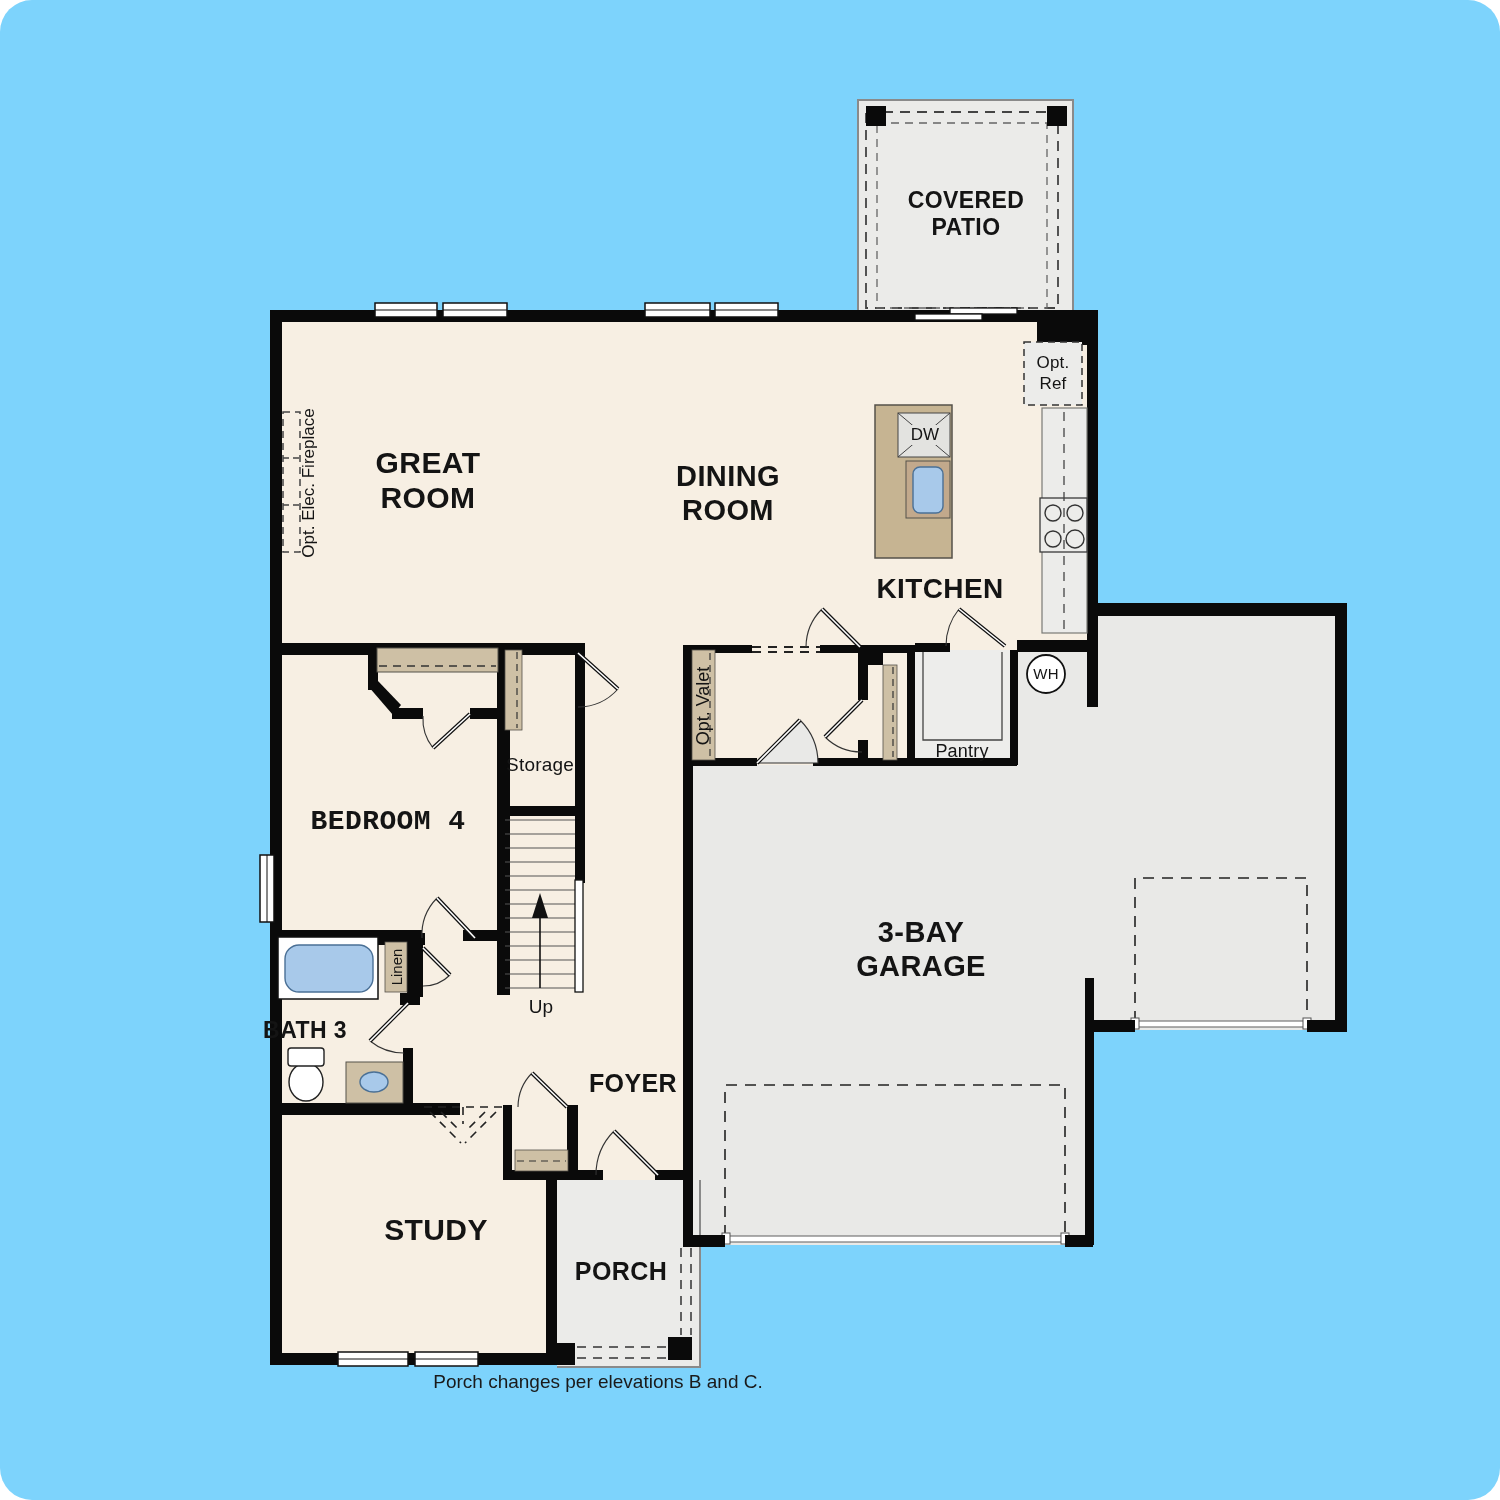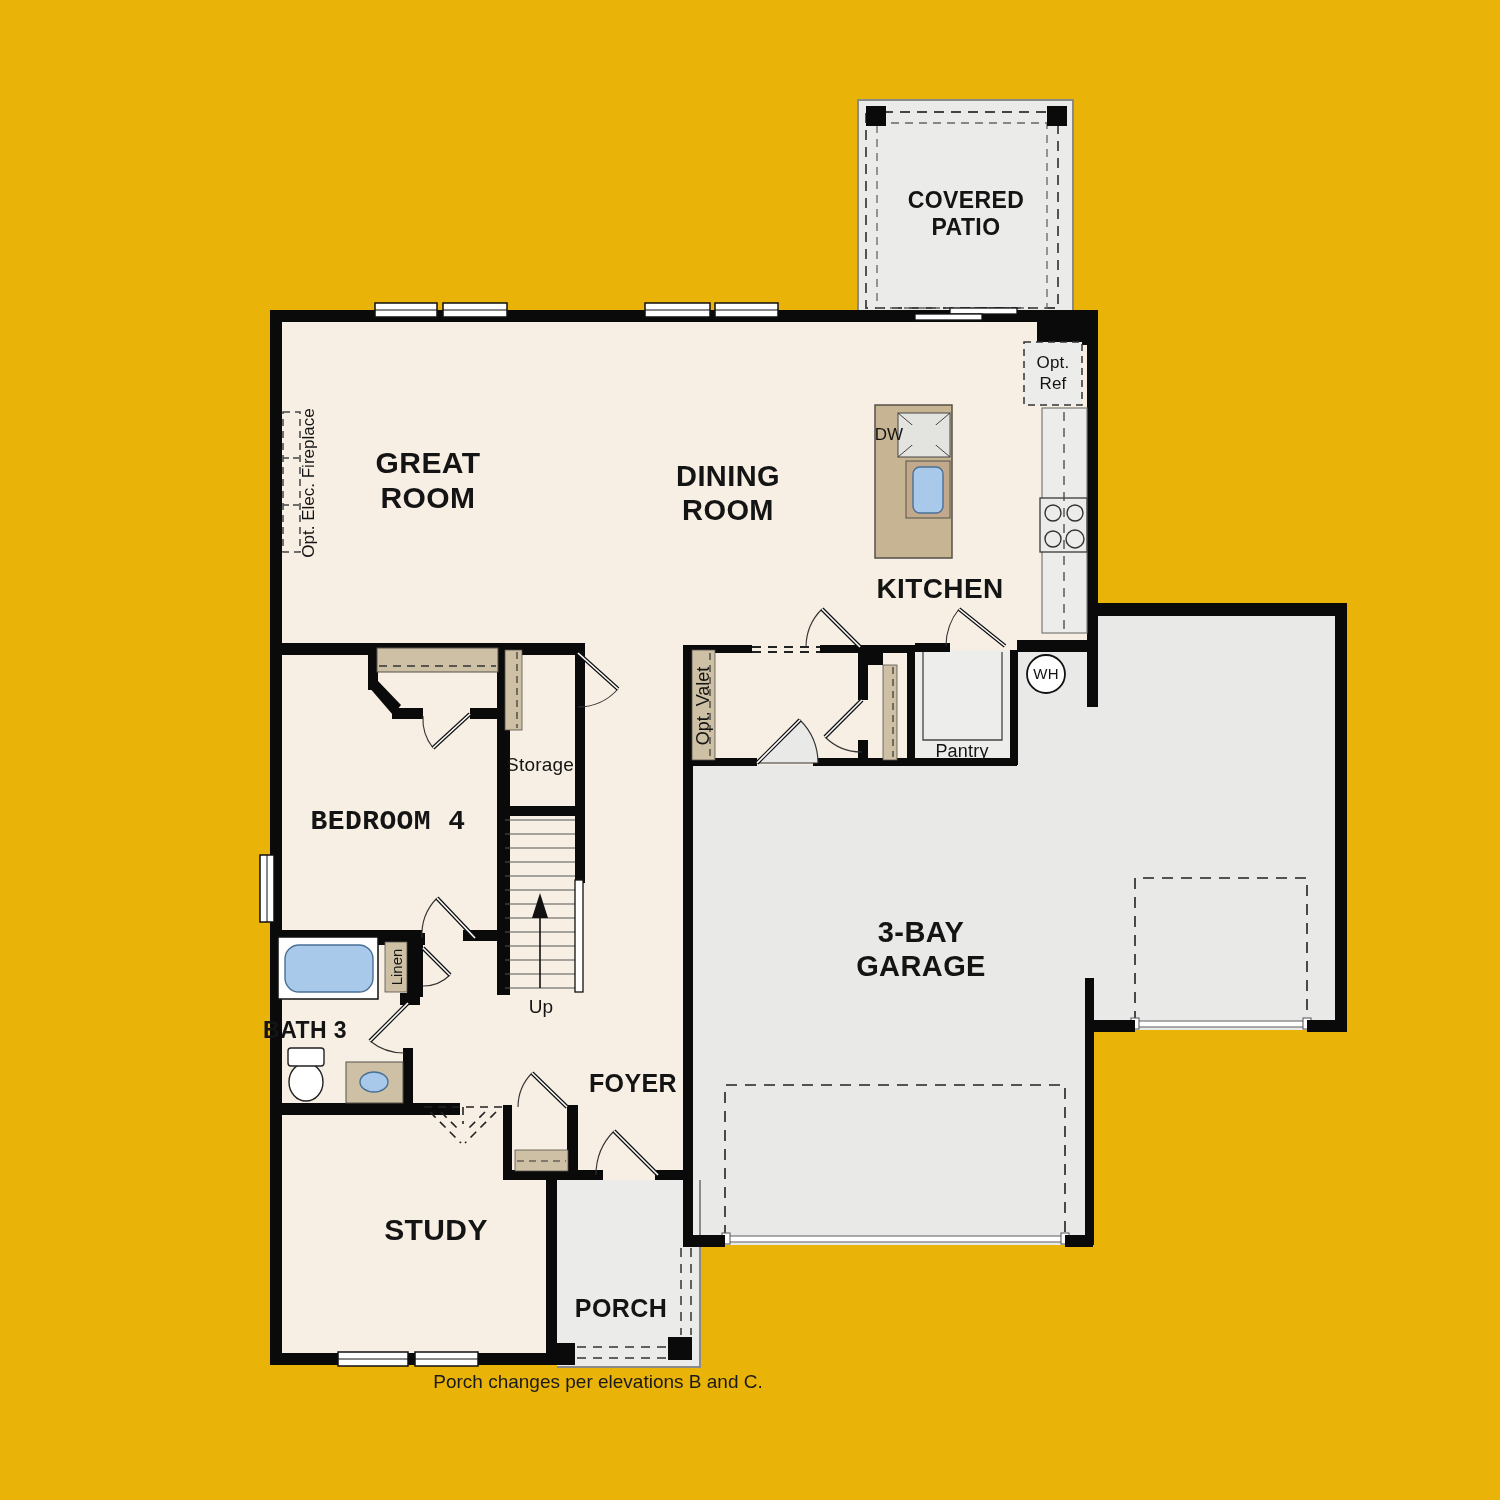--- a/index.html
+++ b/index.html
@@ -1,17 +1,17 @@
 <!DOCTYPE html>
 <html><head>
 <meta charset="utf-8">
 <style>
   html,body{margin:0;padding:0;background:#ffffff;}
-  .plan{position:relative;width:1500px;height:1500px;background:#eab308;overflow:hidden;
-        font-family:"Liberation Sans", sans-serif;}
+  .plan{position:relative;width:1500px;height:1500px;background:#7dd3fc;overflow:hidden;
+        font-family:"Liberation Sans", sans-serif;border-radius:32px;}
   .plan svg{position:absolute;left:0;top:0;}
   .lbl{position:absolute;transform:translate(-50%,-50%);font-weight:bold;color:#141414;
        text-align:center;white-space:pre-line;line-height:1.16;letter-spacing:.4px;}
   .lbl.small{font-weight:normal;letter-spacing:.2px;}
   .vlbl{position:absolute;writing-mode:vertical-rl;transform:translate(-50%,-50%) rotate(180deg);
         font-weight:normal;color:#141414;white-space:nowrap;}
   .caption{position:absolute;transform:translate(-50%,-50%);font-weight:normal;color:#1a1a1a;}
 </style>
 </head>
 <body>
@@ -270,25 +270,25 @@
 ROOM</div>
 <div class="lbl" style="left:728px;top:494px;font-size:29px;">DINING
 ROOM</div>
 <div class="lbl" style="left:940px;top:589px;font-size:28px;">KITCHEN</div>
 <div class="lbl" style="left:388px;top:822px;font-size:28px;font-family:Liberation Mono, monospace;">BEDROOM 4</div>
 <div class="lbl small" style="left:540px;top:765px;font-size:19px;">Storage</div>
 <div class="lbl small" style="left:541px;top:1007px;font-size:19px;">Up</div>
 <div class="lbl" style="left:305px;top:1030px;font-size:23px;">BATH 3</div>
 <div class="lbl" style="left:633px;top:1083px;font-size:25px;">FOYER</div>
 <div class="lbl" style="left:436px;top:1230px;font-size:30px;">STUDY</div>
-<div class="lbl" style="left:621px;top:1271px;font-size:25px;margin-top:37px;">PORCH</div>
+<div class="lbl" style="left:621px;top:1271px;font-size:25px;">PORCH</div>
 <div class="lbl" style="left:921px;top:950px;font-size:29px;">3-BAY
 GARAGE</div>
 <div class="lbl small" style="left:962px;top:751px;font-size:18px;">Pantry</div>
-<div class="lbl small" style="left:889px;top:435px;font-size:17px;">DW</div>
+<div class="lbl small" style="left:925px;top:435px;font-size:17px;">DW</div>
 <div class="lbl small" style="left:1046px;top:674px;font-size:15px;">WH</div>
 <div class="lbl small" style="left:1053px;top:373px;font-size:17px;line-height:1.25;">Opt.
 Ref</div>
 <div class="vlbl" style="left:309px;top:483px;font-size:17px;">Opt. Elec. Fireplace</div>
 <div class="vlbl" style="left:703px;top:706px;font-size:18px;">Opt. Valet</div>
 <div class="vlbl" style="left:396px;top:967px;font-size:15px;">Linen</div>
 <div class="caption" style="left:598px;top:1382px;font-size:19px;">Porch changes per elevations B and C.</div>
 </div>
 
 </body></html>

